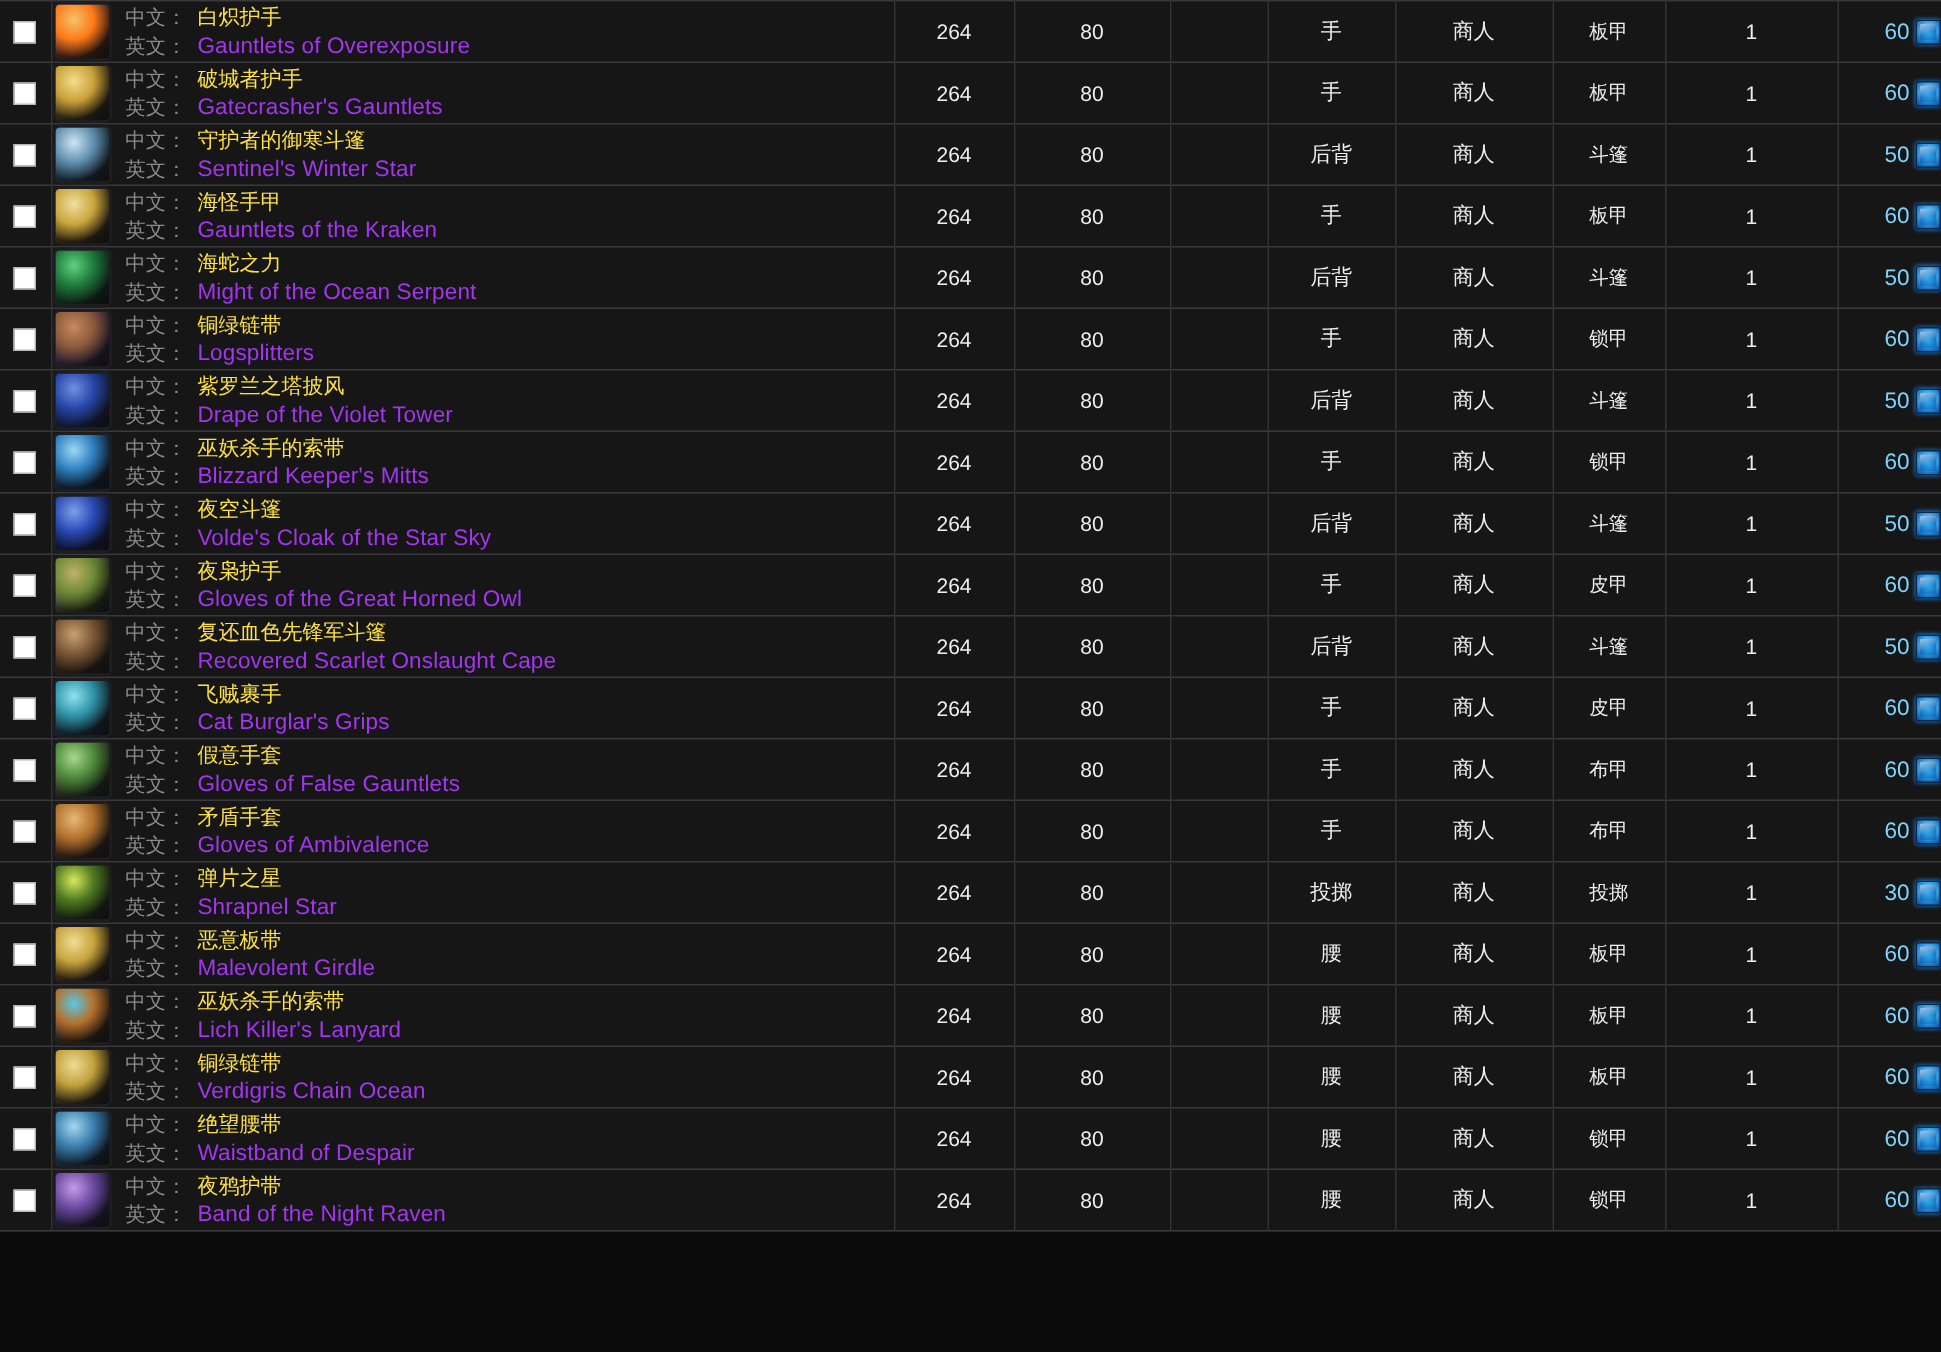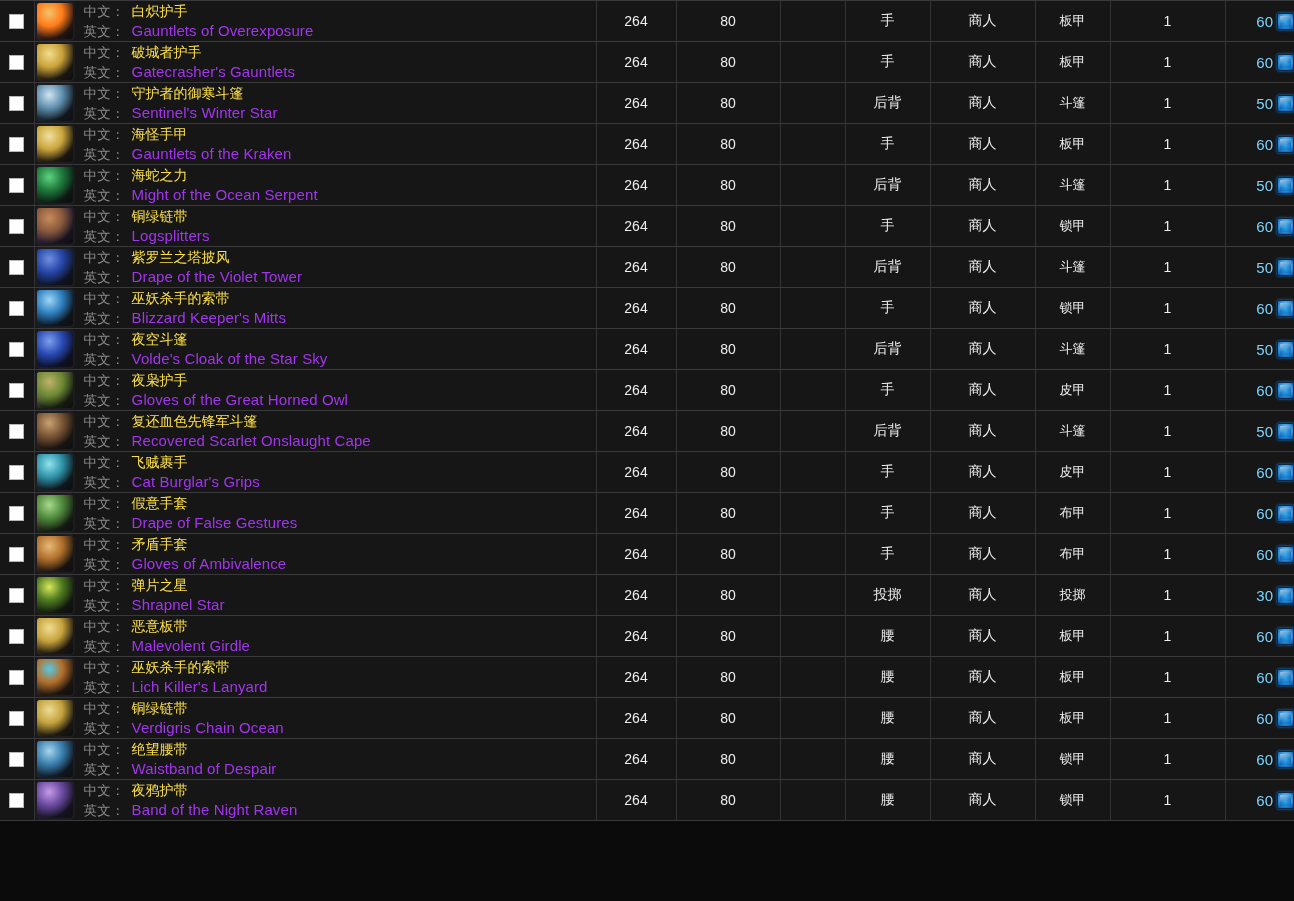--- a/index.html
+++ b/index.html
@@ -517,21 +517,21 @@
             <span class="item-icon">
               <span class="glyph" style="background:radial-gradient(circle at 34% 28%, #a8d98c 0%, #4f8a3c 38%, rgba(0,0,0,0) 72%),linear-gradient(135deg, #7a3a52 0%, #1b2a14 55%, #0d0d10 100%)"></span>
             </span>
             <div class="names">
               <div class="nrow">
                 <span class="nlabel">中文：</span>
                 <span class="nzh">假意手套</span>
               </div>
               <div class="nrow">
                 <span class="nlabel">英文：</span>
-                <span class="nen">Drape of False Gestures</span>
+                <span class="nen">Gloves of False Gauntlets</span>
               </div>
             </div>
           </div>
         </td>
         <td class="ctr">264</td>
         <td class="ctr">80</td>
         <td class="ctr"></td>
         <td class="ctr cn">手</td>
         <td class="ctr cn">商人</td>
         <td class="ctr sm">布甲</td>

